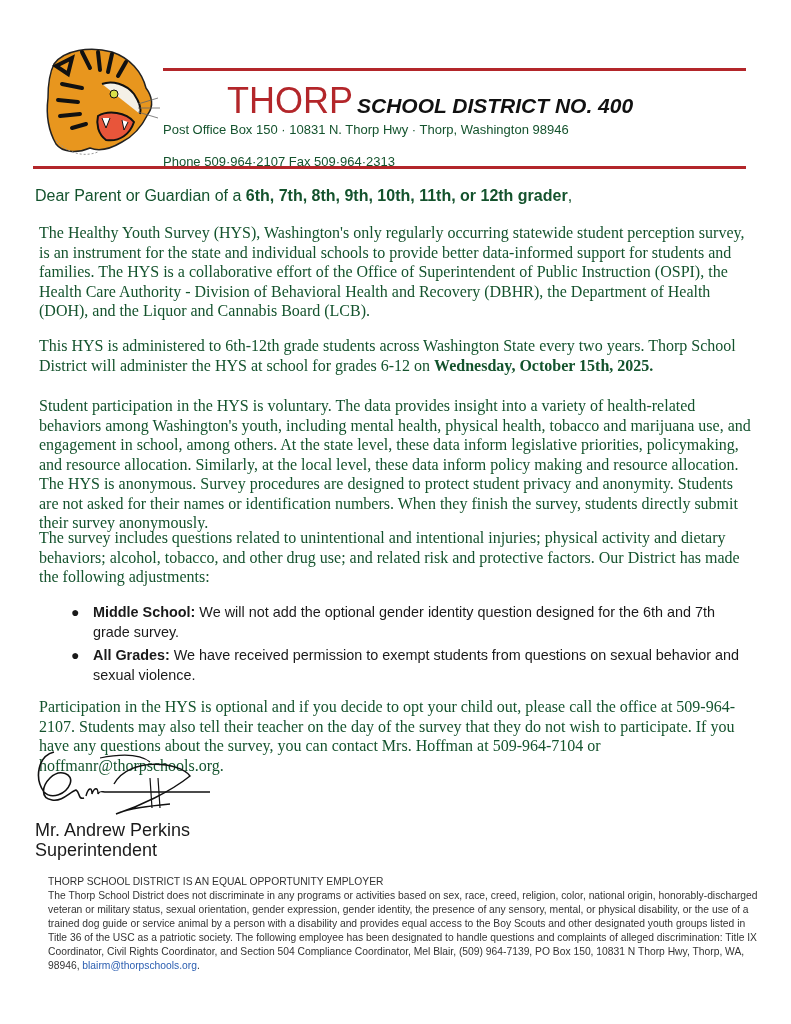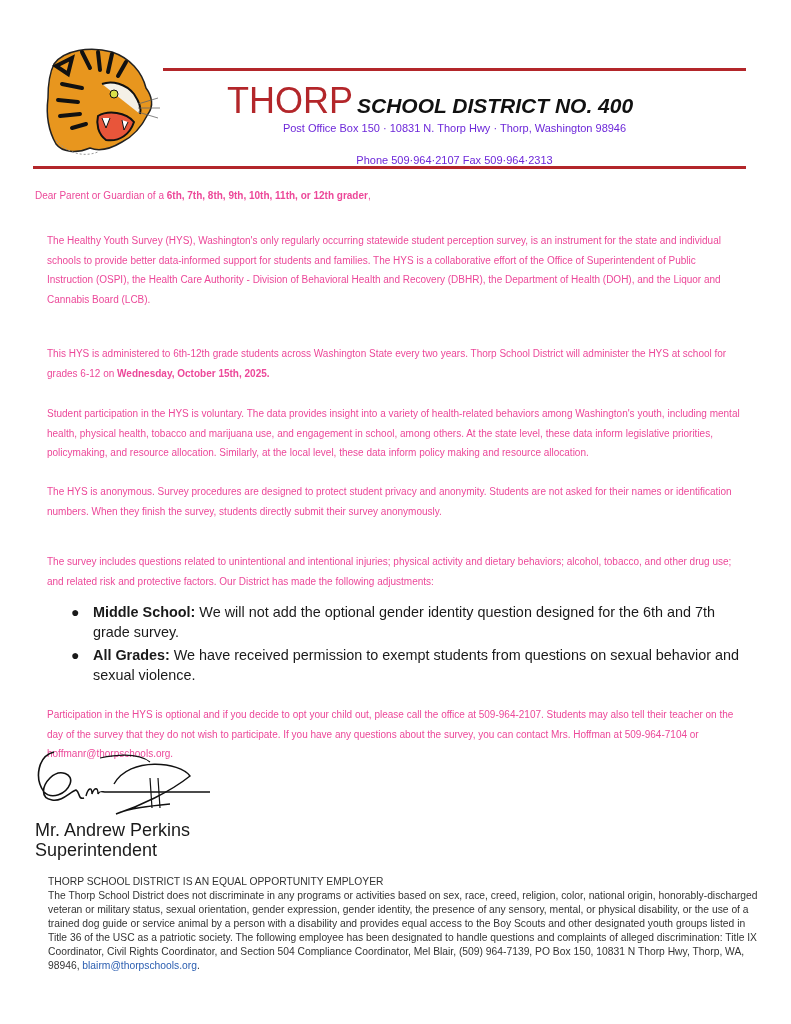--- a/index.html
+++ b/index.html
@@ -7,33 +7,33 @@
       width: 791px; height: 1024px; position: relative; overflow: hidden;
       font-family: "Liberation Sans", sans-serif; color: #1a1a1a;
     }
     .letterhead { position: absolute; left: 0; top: 0; width: 748px; height: 175px; }
     .logo { position: absolute; left: 42px; top: 44px; width: 120px; height: 120px; }
     .rule-top { position: absolute; left: 163px; top: 68px; width: 583px; height: 3px; background: #b3262a; }
     .rule-bottom { position: absolute; left: 33px; top: 166px; width: 713px; height: 3px; background: #b3262a; }
     .title-row { position: absolute; left: 227px; top: 80px; white-space: nowrap; }
     .title-thorp { font-size: 36px; color: #b3262a; letter-spacing: 0px; font-weight: normal; }
     .title-district { font-size: 21px; font-weight: bold; font-style: italic; color: #111; margin-left: 4px; }
-    .addr { position: absolute; left: 0; width: 791px; text-align: center; font-size: 11px; color: #6d28d9; }
+    .addr { position: absolute; left: 0; width: 791px; font-size: 13px; color: #14532d; }
     .addr1 { top: 122px; left: 163px; width: 583px; }
     .addr2 { top: 154px; left: 163px; width: 583px; }
     .addr3 { top: 154px; left: 163px; width: 583px; }
 
-    .body-text { position: absolute; left: 35px; width: 720px; font-size: 10px; line-height: 19.5px; color: #ec4899; }
-    .body-text p { margin: 12px; }
+    .body-text { position: absolute; left: 35px; width: 720px; font-size: 16px; line-height: 19.5px; color: #14532d; }
+    .body-text p { margin: 4px; font-family: Liberation Serif, serif; }
     .p-greeting { top: 186px; }
     .p1 { top: 219px; }
     .p2 { top: 332px; }
     .p3 { top: 392px; }
     .p4 { top: 470px; }
-    .p5 { top: 540px; }
+    .p5 { top: 524px; }
     .list { position: absolute; left: 35px; top: 603px; width: 720px; font-size: 14.4px; line-height: 19.5px; }
     .list-item { position: relative; padding-left: 58px; margin-bottom: 4px; }
     .bullet { position: absolute; left: 36px; top: 0; font-size: 14px; }
     .p6 { top: 693px; }
     b { font-weight: bold; }
 
     .signature { position: absolute; left: 30px; top: 748px; width: 200px; height: 72px; }
     .signer { position: absolute; left: 35px; top: 821px; font-size: 18px; line-height: 19.5px; }
 
     .eeo { position: absolute; left: 48px; top: 875px; width: 710px; font-size: 10.3px; line-height: 14px; color: #333; }

